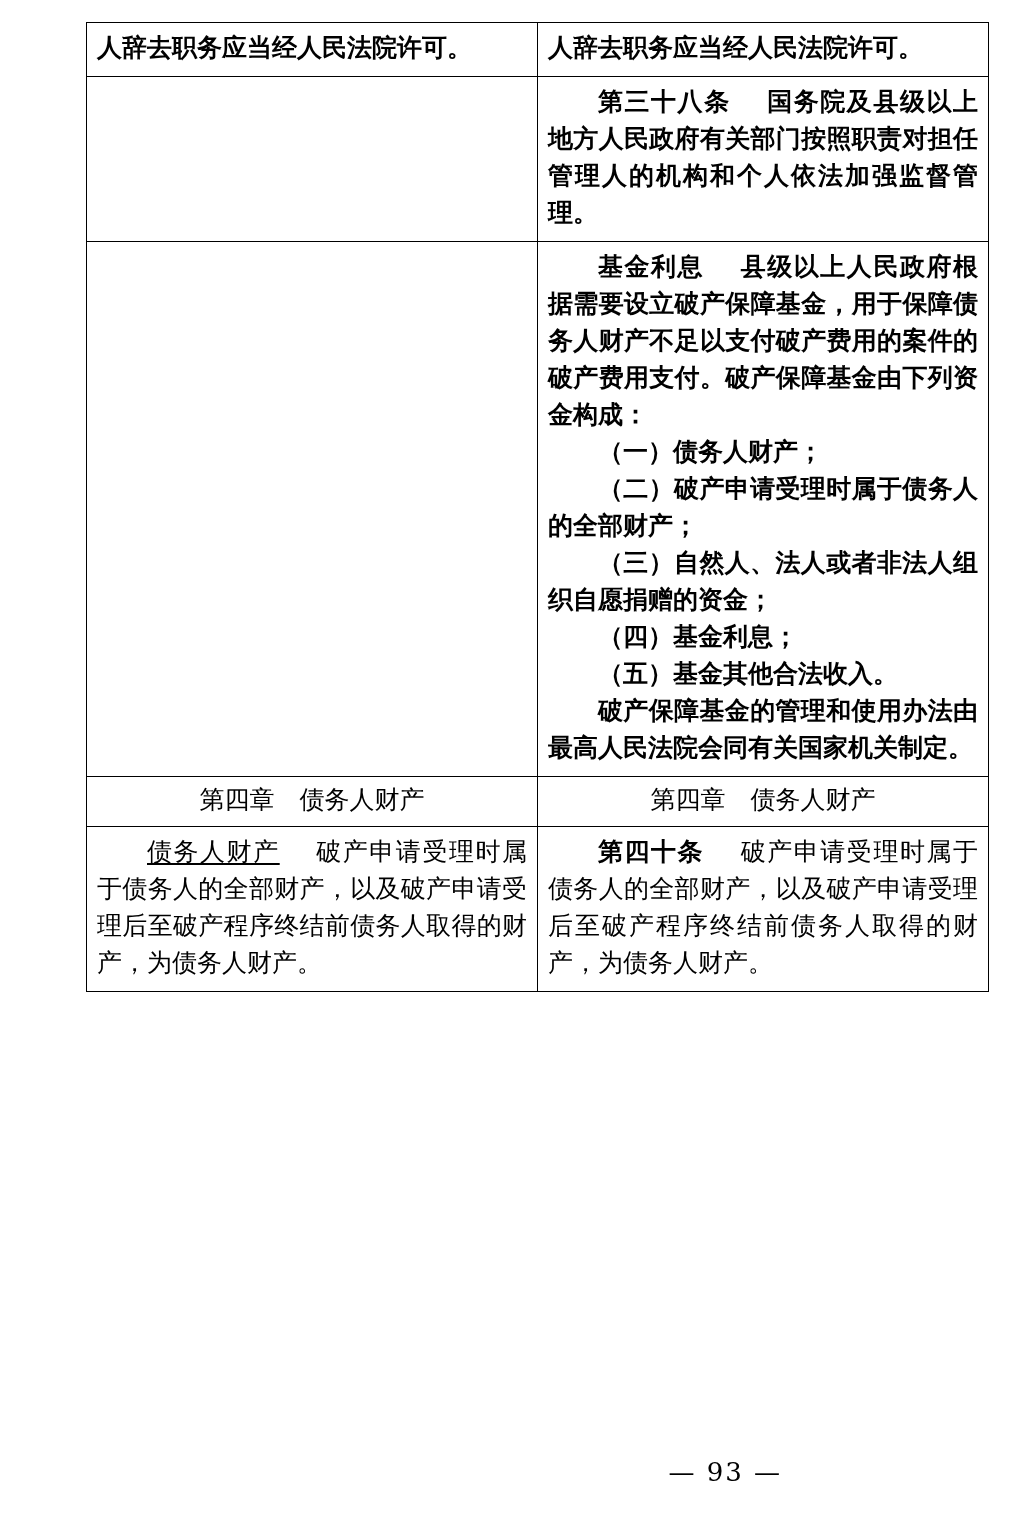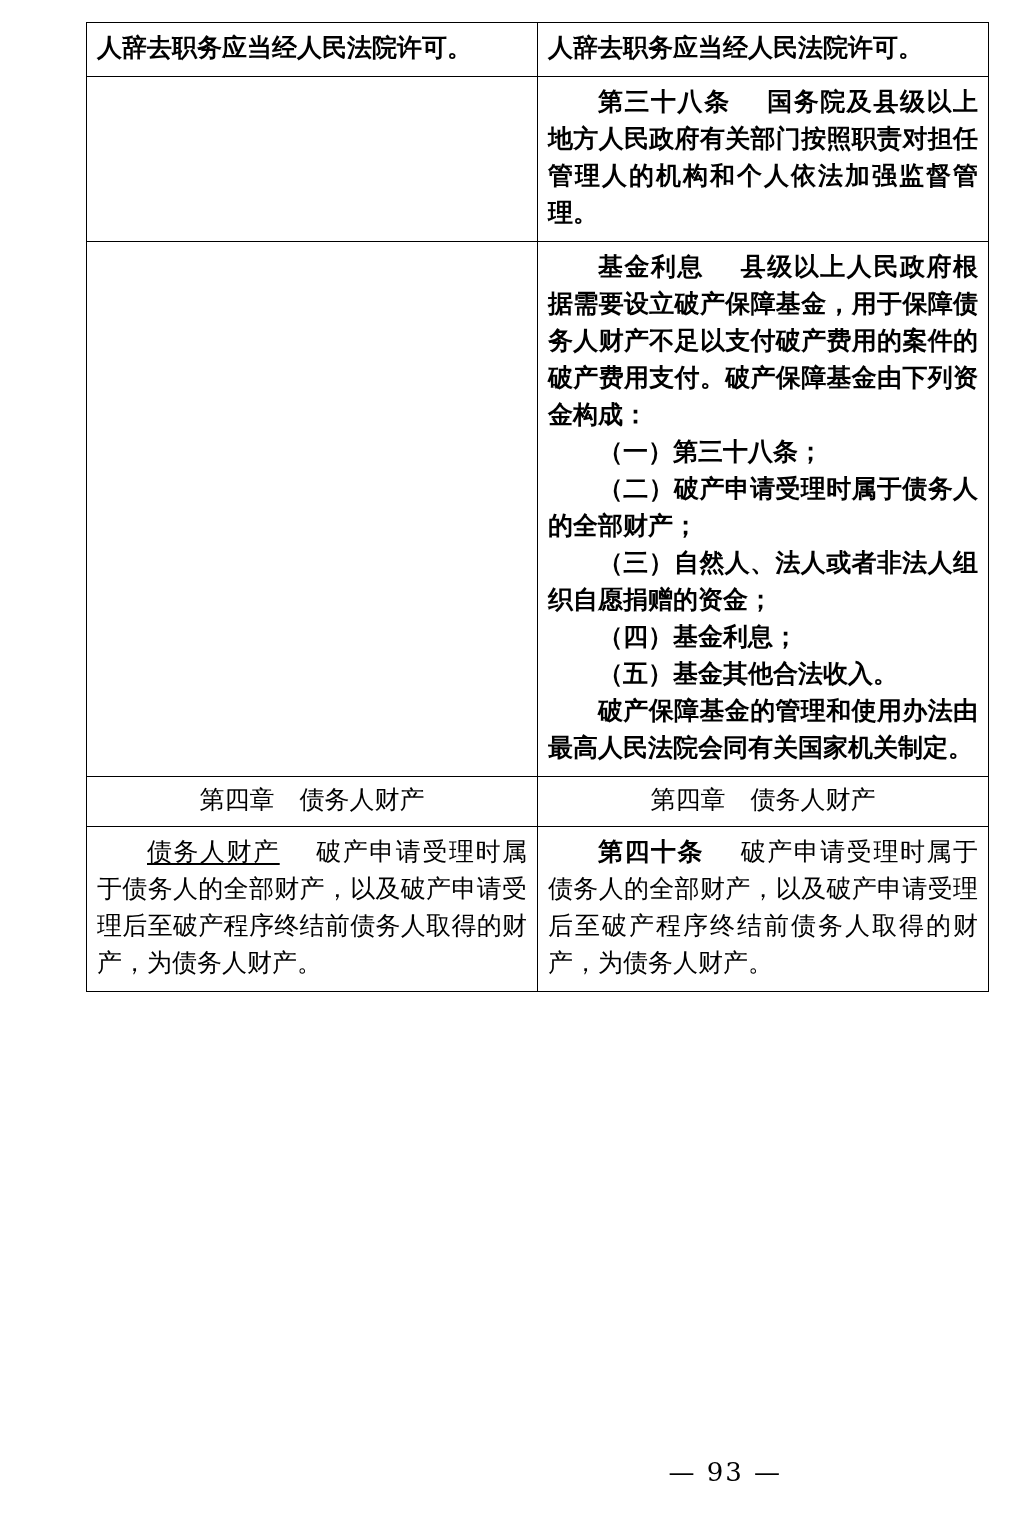--- a/index.html
+++ b/index.html
@@ -128,21 +128,21 @@
           <p class="p indent song"><span class="art-no">第三十八条</span><span class="gap"></span><span>国务院及县级以上地方人民政府有关部门按照职责对担任管理人的机构和个人依法加强监督管理。</span></p>
         </td>
       </tr>
 
       <tr>
         <td>
           <div class="empty-cell"></div>
         </td>
         <td>
           <p class="p indent song"><span class="art-no">基金利息</span><span class="gap"></span><span>县级以上人民政府根据需要设立破产保障基金，用于保障债务人财产不足以支付破产费用的案件的破产费用支付。破产保障基金由下列资金构成：</span></p>
-          <p class="p indent song">（一）第三十八条；</p>
+          <p class="p indent song">（一）债务人财产；</p>
           <p class="p indent song">（二）破产申请受理时属于债务人的全部财产；</p>
           <p class="p indent song">（三）自然人、法人或者非法人组织自愿捐赠的资金；</p>
           <p class="p indent song">（四）基金利息；</p>
           <p class="p indent song">（五）基金其他合法收入。</p>
           <p class="p indent song">破产保障基金的管理和使用办法由最高人民法院会同有关国家机关制定。</p>
         </td>
       </tr>
 
       <tr>
         <td>

